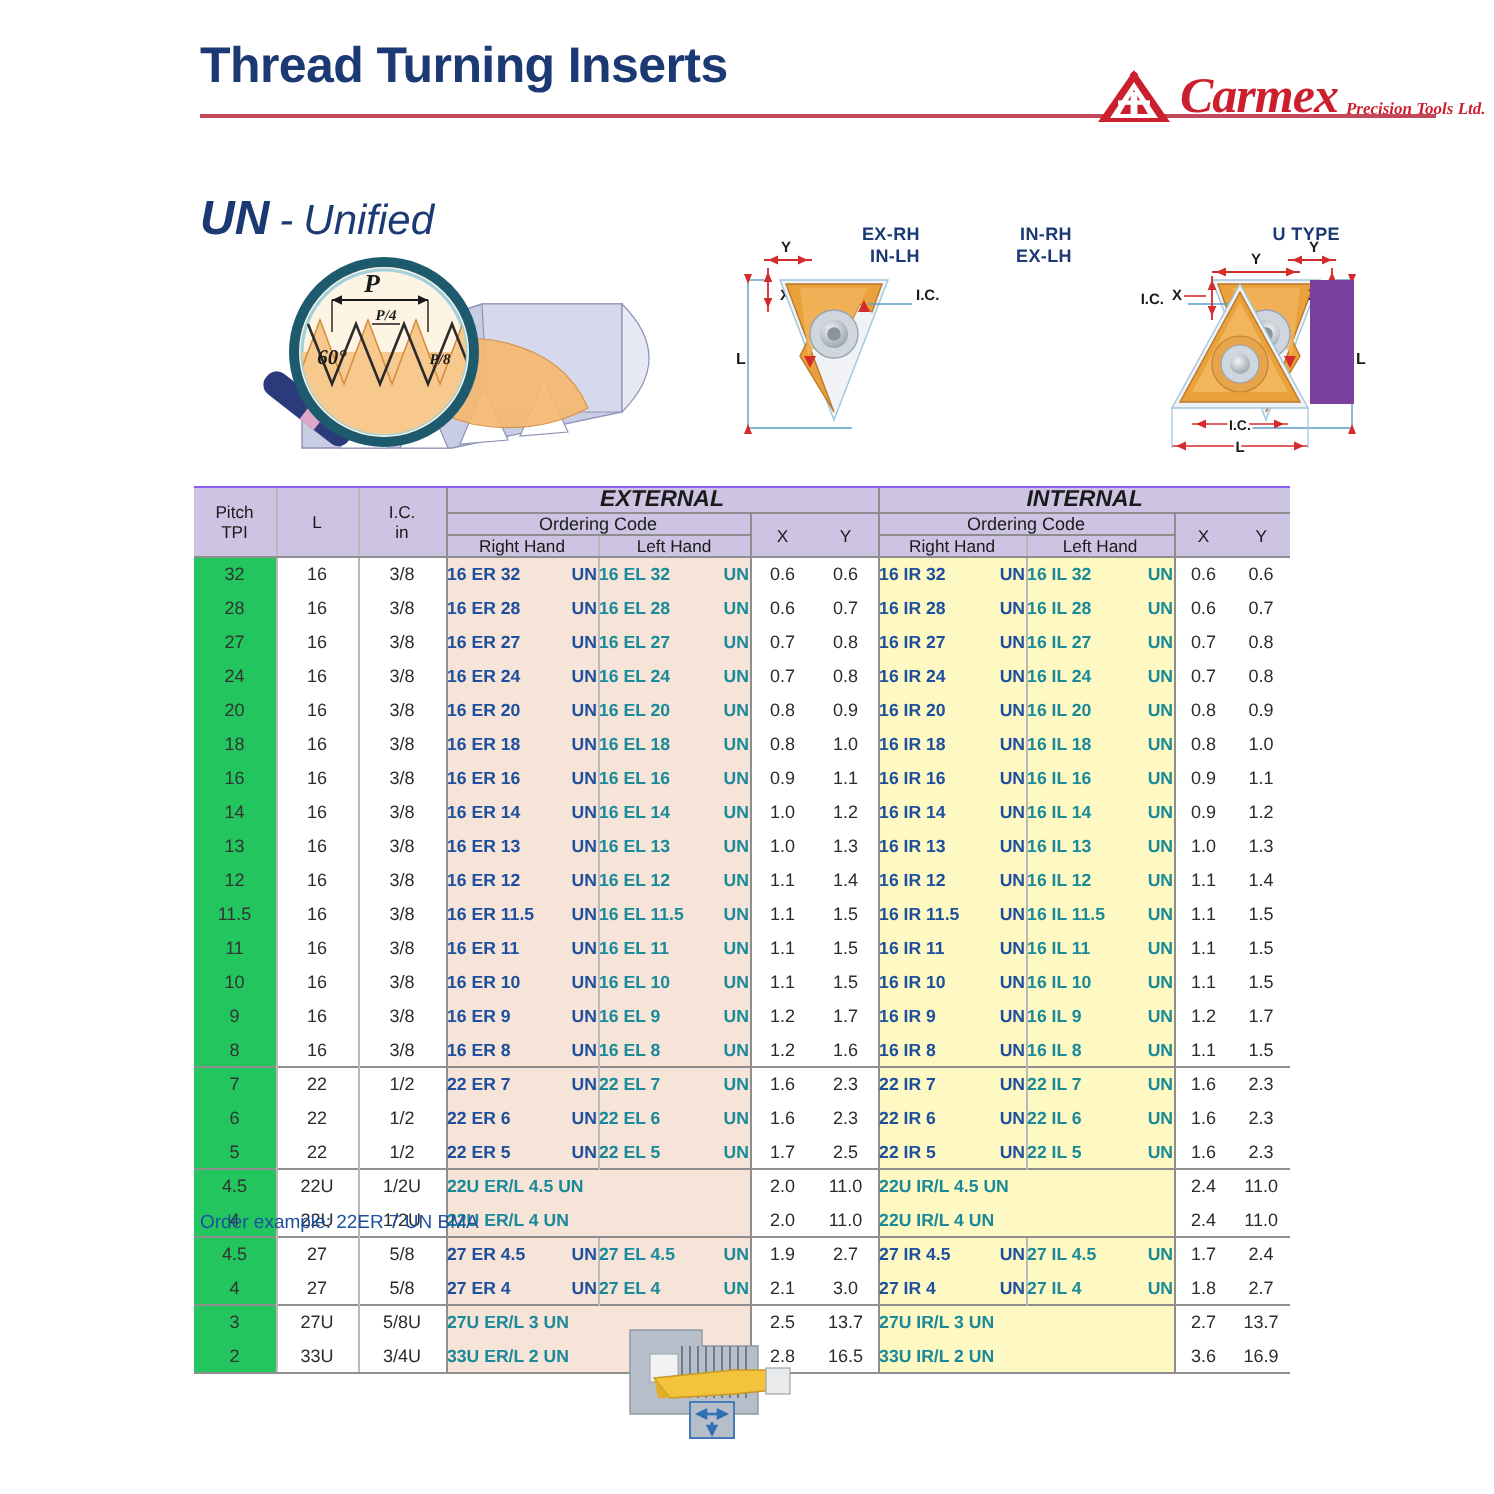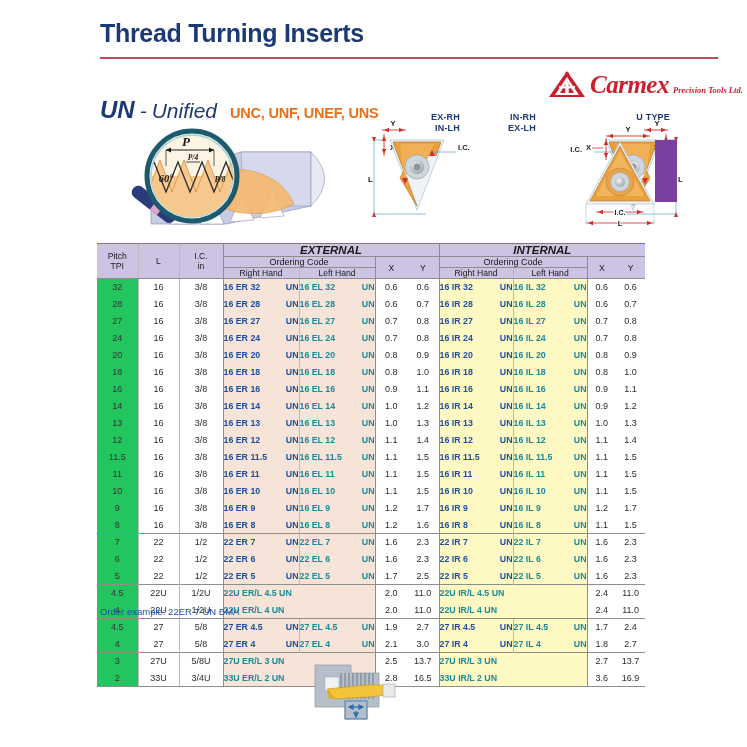--- a/index.html
+++ b/index.html
@@ -15,21 +15,21 @@
   
   .header { position: absolute; left: 100px; top: 18px; width: 618px; height: 44px; }
   .header-title {
     font-size: 25px; font-weight: bold; color: #1b3a73;
     letter-spacing: -0.3px; line-height: 30px;
   }
   .header-rule {
     position: absolute; left: 0; top: 39px; width: 618px; height: 2px;
     background: #c24a5a;
   }
-  .brand { position: absolute; left: 448px; top: 16px; display: flex; align-items: flex-end; gap: 4px; margin-top: 36px; }
+  .brand { position: absolute; left: 448px; top: 16px; display: flex; align-items: flex-end; gap: 4px; }
   .brand-mark { width: 38px; height: 28px; position: relative; }
   .brand-name {
     font-family: "Liberation Serif", serif;
     font-size: 25px; font-weight: bold; font-style: italic; color: #cc1f2e;
     line-height: 26px; letter-spacing: -0.5px;
   }
   .brand-sub {
     font-family: "Liberation Serif", serif;
     font-size: 8.5px; font-style: italic; font-weight: bold; color: #cc1f2e;
     padding-bottom: 3px; white-space: nowrap;
@@ -129,21 +129,20 @@
       </span>
       <span class="brand-name">Carmex</span>
       <span class="brand-sub">Precision Tools Ltd.</span>
     </div>
   </div>
 
   <div class="subtitle-row">
     <span class="sub-un">UN</span>
     <span class="sub-dash">-</span>
     <span class="sub-unified">Unified</span>
-    <span class="sub-types">UNC, UNF, UNEF, UNS</span>
   </div>
 
   <div class="magnifier-art">
     <svg width="250" height="108" viewBox="0 0 250 108">
 
       <polygon points="55,55 145,26 215,26 215,80 130,98 55,98" fill="#c9cde4" stroke="#8d93b8" stroke-width="0.7"></polygon>
       <polygon points="145,26 215,26 215,80 148,80" fill="#d6d9ec" stroke="#8d93b8" stroke-width="0.6"></polygon>
 
       <g fill="#ffffff" stroke="#8d93b8" stroke-width="0.6">
         <polygon points="74,98 86,70 98,98"></polygon>

